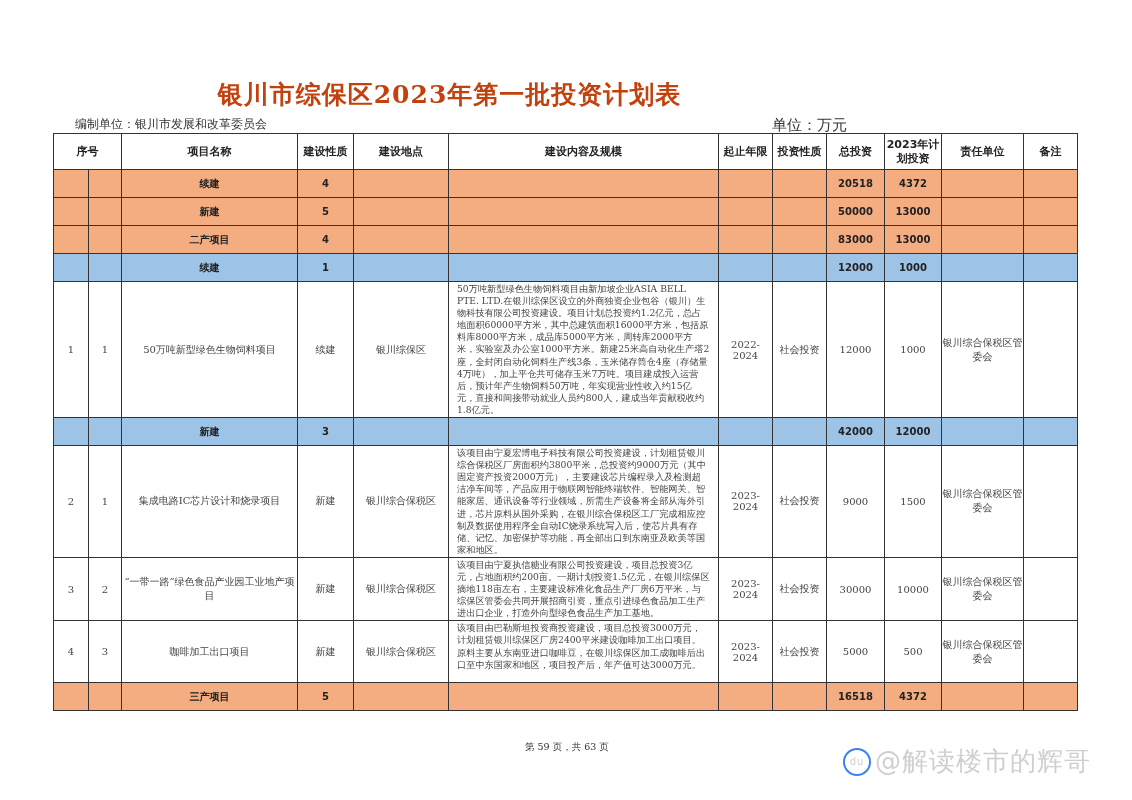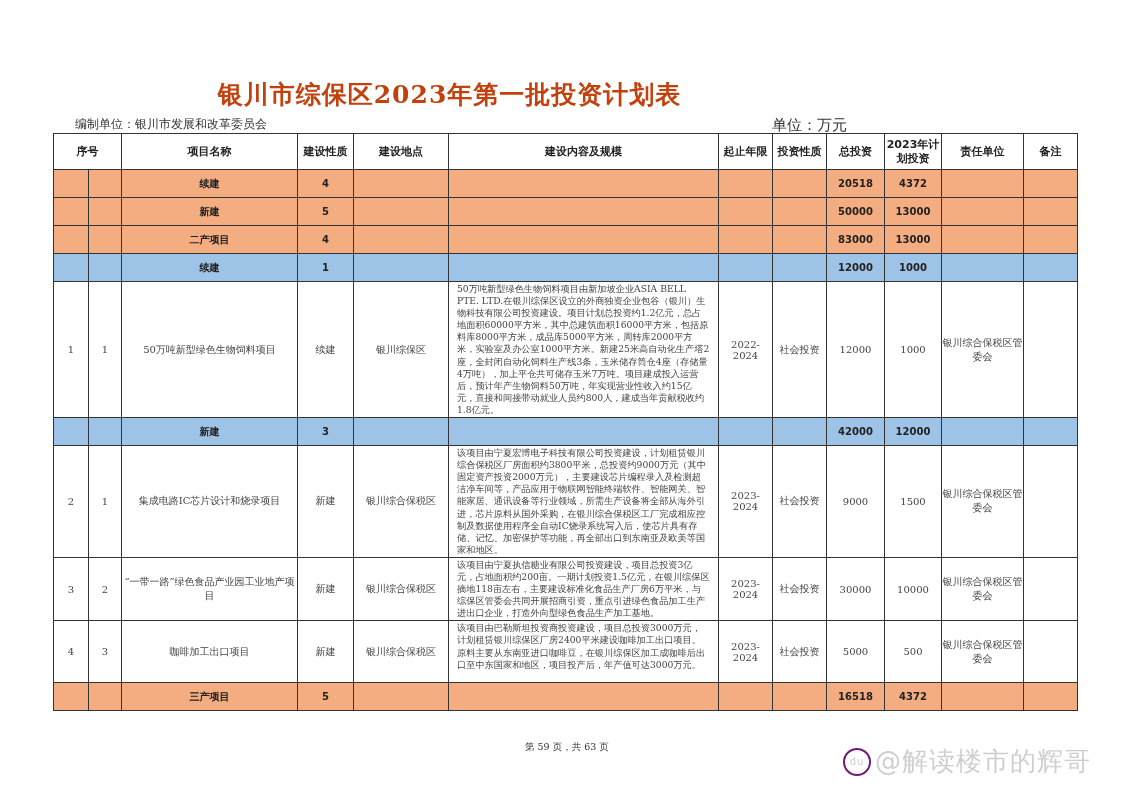--- a/index.html
+++ b/index.html
@@ -9,21 +9,21 @@
   .meta-right{position:absolute;left:772px;top:116px;font-size:15px;color:#333;}
   table{position:absolute;left:53px;top:133px;border-collapse:collapse;table-layout:fixed;}
   td,th{border:1.3px solid #333;padding:0;font-size:10px;text-align:center;vertical-align:middle;overflow:hidden;}
   th{font-family:"DejaVu Sans",sans-serif;font-weight:bold;font-size:11px;background:#fff;height:35px;line-height:14px;}
   tr.sum td{background:#f4ad80;font-weight:bold;font-family:"DejaVu Sans",sans-serif;height:27px;}
   tr.sub td{background:#9dc3e6;font-weight:bold;font-family:"DejaVu Sans",sans-serif;height:27px;}
   tr.item td{background:#fff;color:#444;}
   td.desc{text-align:left;font-size:9.2px;line-height:12.1px;padding:1px 8px;vertical-align:top;color:#444;}
   .footer{position:absolute;left:525px;top:741px;font-size:9.5px;color:#333;}
   .watermark{position:absolute;left:843px;top:744px;font-size:26px;color:#cfcfcf;font-family:"DejaVu Sans",sans-serif;letter-spacing:1px;display:flex;align-items:center;}
-  .paw{width:24px;height:24px;border-radius:50%;border:2px solid #701a75;font-size:10px;display:inline-flex;align-items:center;justify-content:center;margin-right:4px;color:#cfcfcf;}
+  .paw{width:24px;height:24px;border-radius:50%;border:2px solid #3b82f6;font-size:10px;display:inline-flex;align-items:center;justify-content:center;margin-right:4px;color:#cfcfcf;}
 </style>
 </head>
 <body>
 
 <div class="title">银川市综保区2023年第一批投资计划表</div>
 <div class="meta-left">编制单位：银川市发展和改革委员会</div>
 <div class="meta-right">单位：万元</div>
 
 <table>
   <colgroup>

